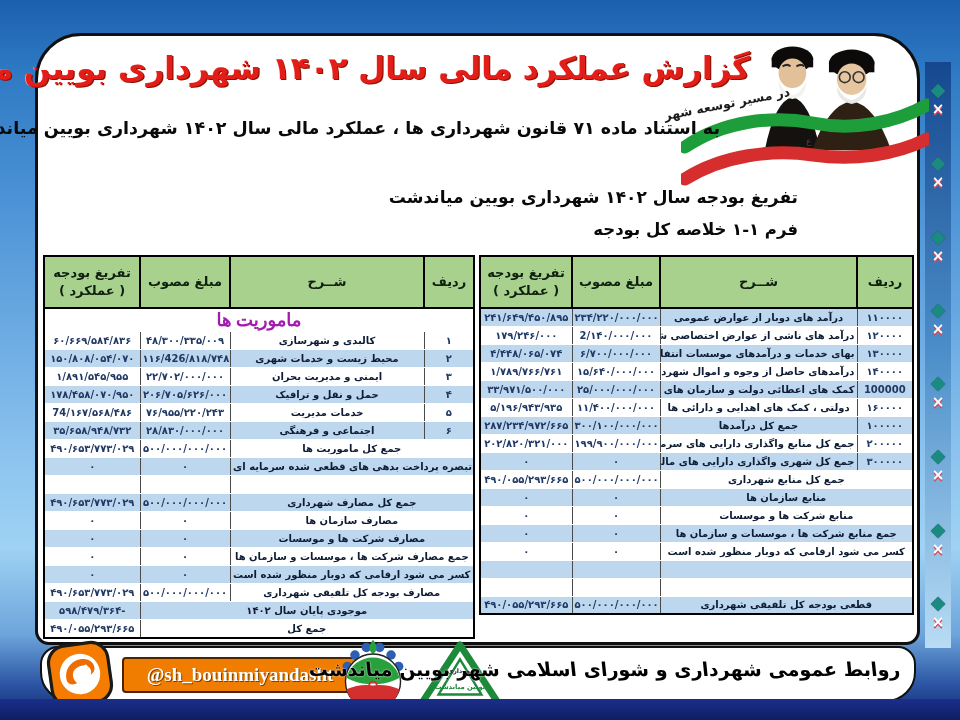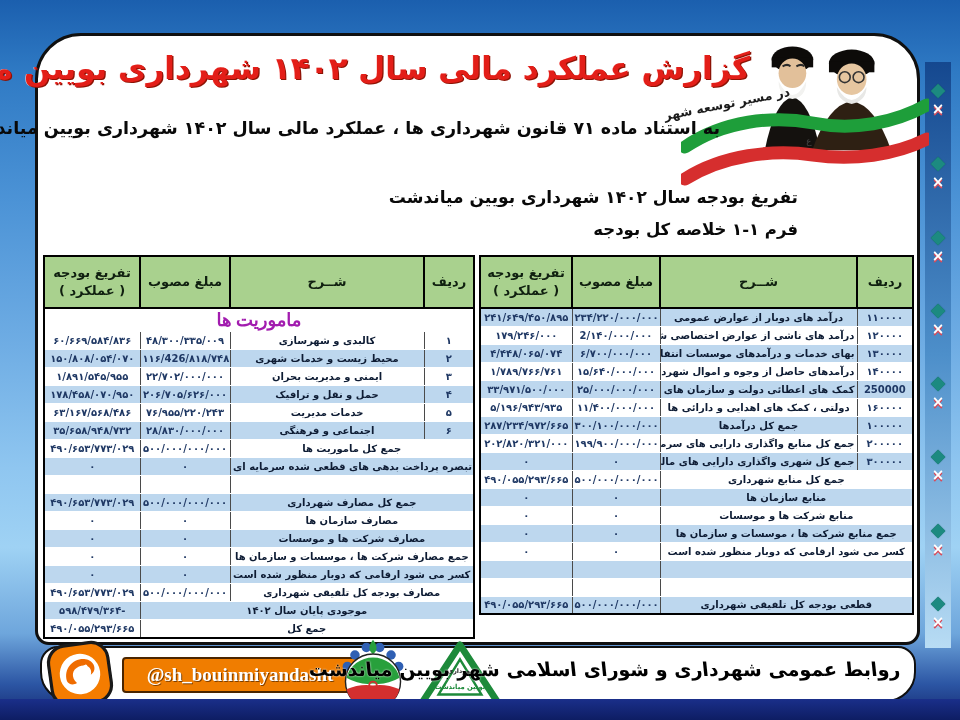--- a/index.html
+++ b/index.html
@@ -232,21 +232,21 @@
             <td class="num">۶/۷۰۰/۰۰۰/۰۰۰</td>
             <td class="num">۴/۴۴۸/۰۶۵/۰۷۴</td>
           </tr>
           <tr>
             <td class="num">۱۴۰۰۰۰</td>
             <td class="desc">درآمدهای حاصل از وجوه و اموال شهرداری</td>
             <td class="num">۱۵/۶۴۰/۰۰۰/۰۰۰</td>
             <td class="num">۱/۷۸۹/۷۶۶/۷۶۱</td>
           </tr>
           <tr>
-            <td class="num">250000</td>
+            <td class="num">100000</td>
             <td class="desc">کمک های اعطائی دولت و سازمان های دولتی</td>
             <td class="num">۲۵/۰۰۰/۰۰۰/۰۰۰</td>
             <td class="num">۳۳/۹۷۱/۵۰۰/۰۰۰</td>
           </tr>
           <tr>
             <td class="num">۱۶۰۰۰۰</td>
             <td class="desc">دولتی ، کمک های اهدایی و دارائی ها</td>
             <td class="num">۱۱/۴۰۰/۰۰۰/۰۰۰</td>
             <td class="num">۵/۱۹۶/۹۴۳/۹۳۵</td>
           </tr>
@@ -351,21 +351,21 @@
           <tr>
             <td class="num">۴</td>
             <td class="desc">حمل و نقل و ترافیک</td>
             <td class="num">۲۰۶/۷۰۵/۶۲۶/۰۰۰</td>
             <td class="num">۱۷۸/۴۵۸/۰۷۰/۹۵۰</td>
           </tr>
           <tr>
             <td class="num">۵</td>
             <td class="desc">خدمات مدیریت</td>
             <td class="num">۷۶/۹۵۵/۲۲۰/۲۴۳</td>
-            <td class="num">۶۳/۱۶۷/۵۶۸/۴۸۶</td>
+            <td class="num">74/۱۶۷/۵۶۸/۴۸۶</td>
           </tr>
           <tr>
             <td class="num">۶</td>
             <td class="desc">اجتماعی و فرهنگی</td>
             <td class="num">۲۸/۸۳۰/۰۰۰/۰۰۰</td>
             <td class="num">۳۵/۶۵۸/۹۴۸/۷۳۲</td>
           </tr>
           <tr>
             <td class="desc" colspan="2">جمع کل ماموریت ها</td>
             <td class="num">۵۰۰/۰۰۰/۰۰۰/۰۰۰</td>

